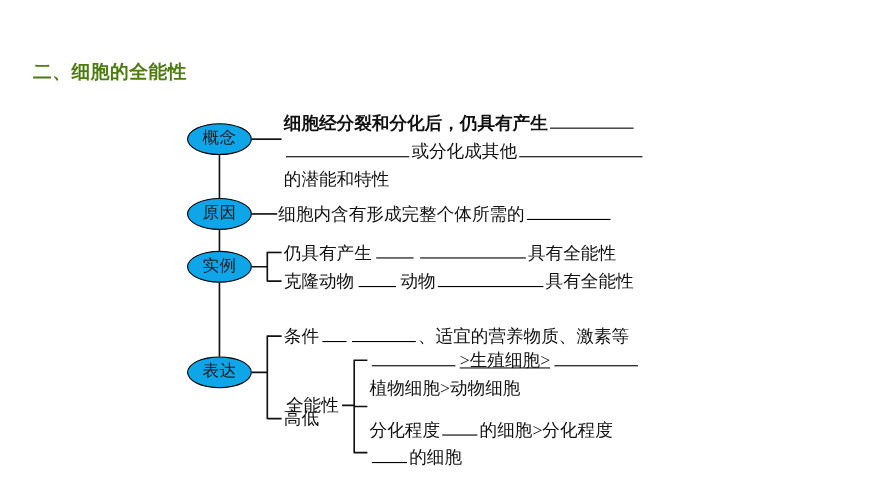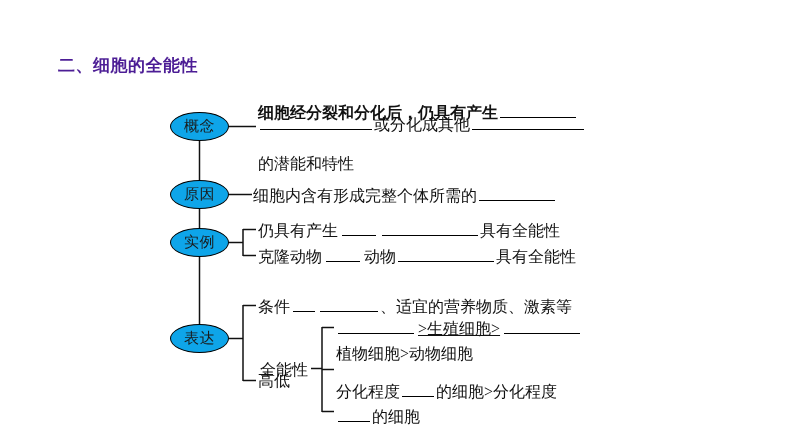--- a/index.html
+++ b/index.html
@@ -14,23 +14,22 @@
   #root{position:absolute;left:0;top:0;width:794px;height:446px;}
 
   
   .heading{
     position:absolute;
     left:30px;top:54px;
     font-family:"Liberation Sans","DejaVu Sans",sans-serif;
     font-size:17px;
     font-weight:700;
     letter-spacing:0.5px;
-    color:#4c1d95;
+    color:#4d7c0f;
     white-space:nowrap;
-    margin-left:28px;
   }
 
   
   #wires{position:absolute;left:0;top:0;width:794px;height:446px;pointer-events:none;}
 
   
   .node{
     position:absolute;
     width:59px;height:29px;
     border:1.3px solid #000;
@@ -111,21 +110,21 @@
   </svg>
 
   <div class="node" style="left:170px;top:112px;">概念</div>
   <div class="node" style="left:170px;top:180px;">原因</div>
   <div class="node" style="left:170px;top:228px;">实例</div>
   <div class="node" style="left:170px;top:324px;">表达</div>
 
   <div class="txt" style="left:258px;top:100px;font-weight:bold;">
     <span>细胞经分裂和分化后，仍具有产生</span><span class="bl bl-m"></span>
   </div>
-  <div class="txt" style="left:258px;top:112px;">
+  <div class="txt" style="left:258px;top:126px;">
     <span class="bl bl-xl"></span><span>或分化成其他</span><span class="bl bl-xl"></span>
   </div>
   <div class="txt" style="left:258px;top:151px;">
     <span>的潜能和特性</span>
   </div>
 
   <div class="txt" style="left:253px;top:183px;">
     <span>细胞内含有形成完整个体所需的</span><span class="bl bl-m"></span>
   </div>
 

